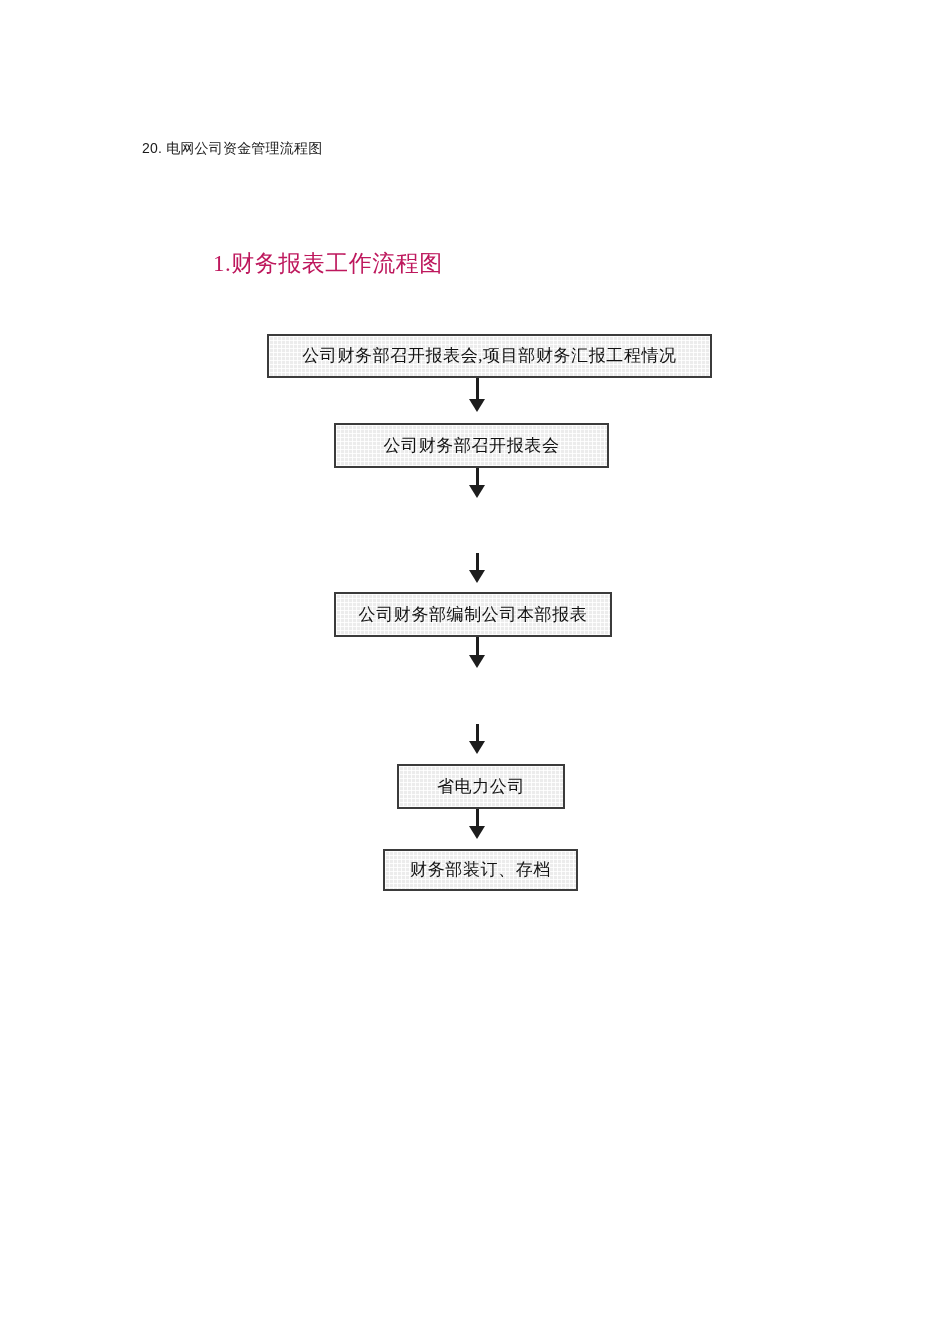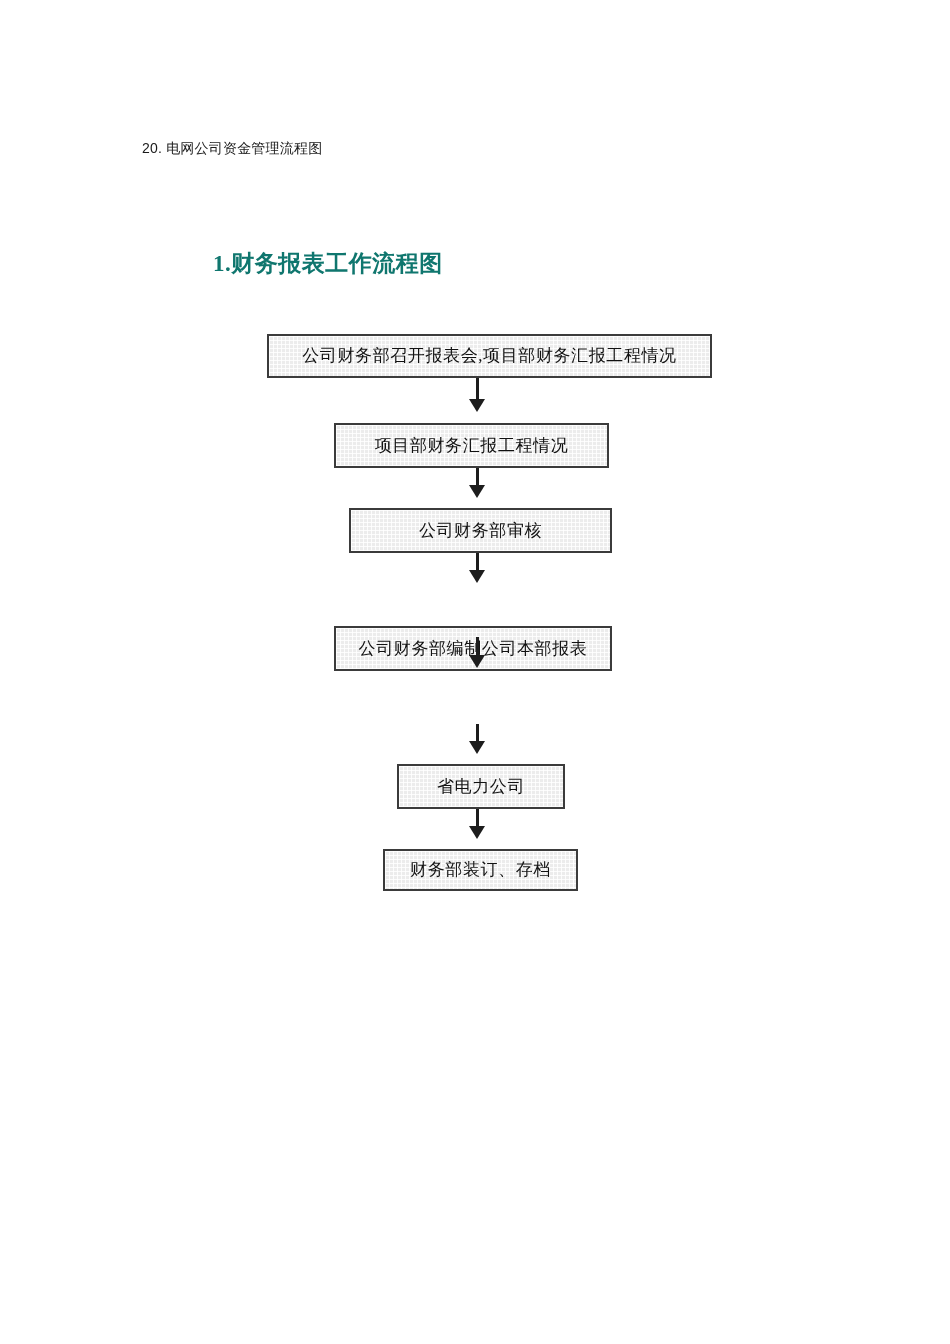--- a/index.html
+++ b/index.html
@@ -34,26 +34,26 @@
     letter-spacing: 0.2px;
     white-space: nowrap;
     color: #1a1a1a;
   }
 
   .section-title {
     position: absolute;
     left: 213px;
     top: 249px;
     font-family: "Liberation Serif", "DejaVu Serif", serif;
-    font-weight: bold;
+    font-weight: normal;
     font-size: 23px;
     line-height: 30px;
     letter-spacing: 0.5px;
     white-space: nowrap;
-    color: #0f766e;
+    color: #be185d;
   }
 
   
   .flowchart {
     position: absolute;
     left: 0;
     top: 0;
     width: 950px;
     height: 1344px;
   }
@@ -104,32 +104,29 @@
 
   <div class="flowchart">
 
     <div class="node" style="left:267px; top:334px; width:445px; height:44px;">
       <span>公司财务部召开报表会,项目部财务汇报工程情况</span>
     </div>
     <div class="connector" style="left:476px; top:378px; height:22px;"></div>
     <div class="arrowhead" style="left:469px; top:399px;"></div>
 
     <div class="node" style="left:334px; top:423px; width:275px; height:45px;">
-      <span>项目部财务汇报工程情况</span>
+      <span>公司财务部召开报表会</span>
     </div>
     <div class="connector" style="left:476px; top:468px; height:18px;"></div>
     <div class="arrowhead" style="left:469px; top:485px;"></div>
 
-    <div class="node" style="left:349px; top:508px; width:263px; height:45px;">
-      <span>公司财务部审核</span>
-    </div>
     <div class="connector" style="left:476px; top:553px; height:18px;"></div>
     <div class="arrowhead" style="left:469px; top:570px;"></div>
 
-    <div class="node" style="left:334px; top:592px; width:278px; height:45px;margin-top:34px;">
+    <div class="node" style="left:334px; top:592px; width:278px; height:45px;">
       <span>公司财务部编制公司本部报表</span>
     </div>
     <div class="connector" style="left:476px; top:637px; height:19px;"></div>
     <div class="arrowhead" style="left:469px; top:655px;"></div>
 
     <div class="connector" style="left:476px; top:724px; height:18px;"></div>
     <div class="arrowhead" style="left:469px; top:741px;"></div>
 
     <div class="node" style="left:397px; top:764px; width:168px; height:45px;align-items:center;">
       <span>省电力公司</span>

